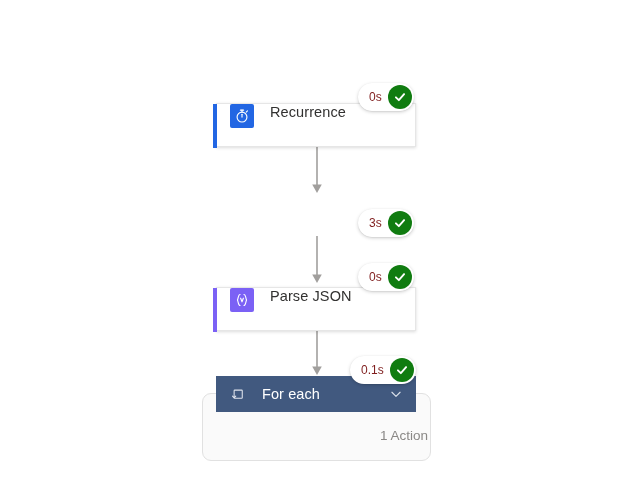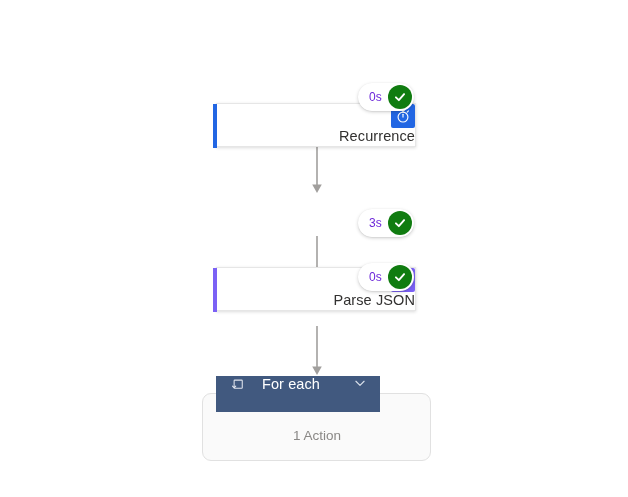--- a/index.html
+++ b/index.html
@@ -29,23 +29,22 @@
     position: absolute;
     left: 216px;
     width: 200px;
     height: 44px;
     background: #ffffff;
     border: 1px solid #e6e6e6;
     border-left: none;
     box-sizing: border-box;
     box-shadow: 0 1.2px 3.2px rgba(0,0,0,0.14), 0 0.3px 0.9px rgba(0,0,0,0.12);
     display: flex;
-    align-items: flex-end;
+    align-items: flex-start;
     z-index: 3;
-    flex-direction: column;
   }
   .node .accent {
     position: absolute;
     left: -3px;
     top: 0;
     width: 4px;
     height: 44px;
   }
   .node .node-icon {
     width: 24px;
@@ -73,38 +72,38 @@
     width: 229px;
     height: 68px;
     background: #fafafa;
     border: 1px solid #e1e1e1;
     border-radius: 9px;
     box-sizing: border-box;
     z-index: 1;
   }
   .scope-count {
     position: absolute;
-    left: 212px;
+    left: 218px;
     top: 428px;
     width: 210px;
-    text-align: center;
+    text-align: right;
     font-size: 13.5px;
     color: #8a8886;
     z-index: 2;
   }
   .scope-header {
     position: absolute;
     left: 216px;
     top: 376px;
-    width: 164px;
+    width: 200px;
     height: 36px;
     background: #41597f;
     box-sizing: border-box;
     display: flex;
-    align-items: flex-start;
+    align-items: center;
     z-index: 4;
   }
   .scope-header .loop-icon {
     width: 16px;
     height: 16px;
     margin-left: 14px;
     flex: 0 0 auto;
     display: flex;
     align-items: center;
     justify-content: center;
@@ -134,21 +133,21 @@
     border-radius: 14px;
     box-shadow: 0 1.2px 3.6px rgba(0,0,0,0.18), 0 0.3px 0.9px rgba(0,0,0,0.12);
     display: flex;
     align-items: center;
     padding-left: 11px;
     padding-right: 2px;
     z-index: 6;
   }
   .status-pill .dur {
     font-size: 12px;
-    color: #6d28d9;
+    color: #7f1d1d;
     white-space: nowrap;
   }
   .status-pill .check {
     width: 24px;
     height: 24px;
     border-radius: 50%;
     margin-left: 6px;
     flex: 0 0 auto;
     display: flex;
     align-items: center;
@@ -205,21 +204,21 @@
 
   <div class="status-pill" style="left:358px; top:173px;margin-top:36px;">
     <span class="dur">3s</span>
     <span class="check" style="background:#107C10;">
       <svg width="14" height="14" viewBox="0 0 24 24" fill="none" stroke="#ffffff" stroke-width="3.2" stroke-linecap="round" stroke-linejoin="round">
         <polyline points="5,12.6 10,17.4 19,7"></polyline>
       </svg>
     </span>
   </div>
 
-  <div class="node" style="top:267px;">
+  <div class="node" style="top:287px;">
     <span class="accent" style="background:#7B61F5;"></span>
     <span class="node-icon" style="background:#7B61F5;">
       <svg width="18" height="18" viewBox="0 0 24 24" fill="none" stroke="#ffffff" stroke-width="1.5" stroke-linecap="round" stroke-linejoin="round">
         <path d="M9.4 4.6 C7.2 4.6 7.4 8 6 12 C7.4 16 7.2 19.4 9.4 19.4"></path>
         <path d="M14.6 4.6 C16.8 4.6 16.6 8 18 12 C16.6 16 16.8 19.4 14.6 19.4"></path>
         <polyline points="10.2,9.6 12,14.4 13.8,9.6"></polyline>
       </svg>
     </span>
     <span class="node-title">Parse JSON</span>
   </div>
@@ -243,14 +242,22 @@
       </svg>
     </span>
     <span class="scope-title">For each</span>
     <span class="chevron">
       <svg width="14" height="14" viewBox="0 0 24 24" fill="none" stroke="#d8dfe9" stroke-width="2" stroke-linecap="round" stroke-linejoin="round">
         <polyline points="5,9 12,16 19,9"></polyline>
       </svg>
     </span>
   </div>
 
+  <div class="status-pill" style="left:350px; top:356px;">
+    <span class="dur">0.1s</span>
+    <span class="check" style="background:#107C10;">
+      <svg width="14" height="14" viewBox="0 0 24 24" fill="none" stroke="#ffffff" stroke-width="3.2" stroke-linecap="round" stroke-linejoin="round">
+        <polyline points="5,12.6 10,17.4 19,7"></polyline>
+      </svg>
+    </span>
+  </div>
 
 </div>
 
 </body></html>

